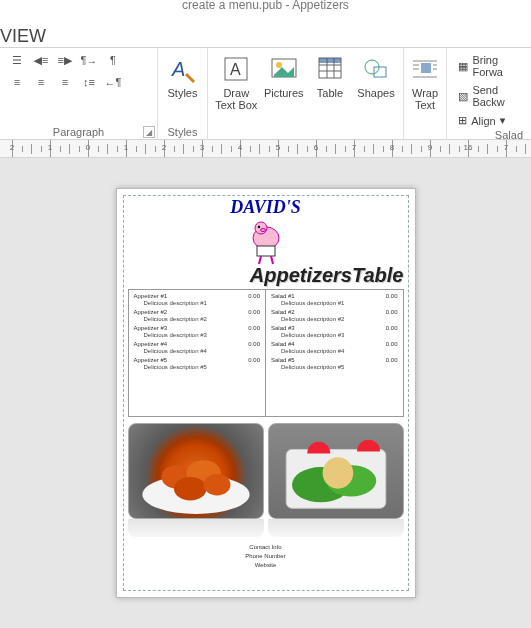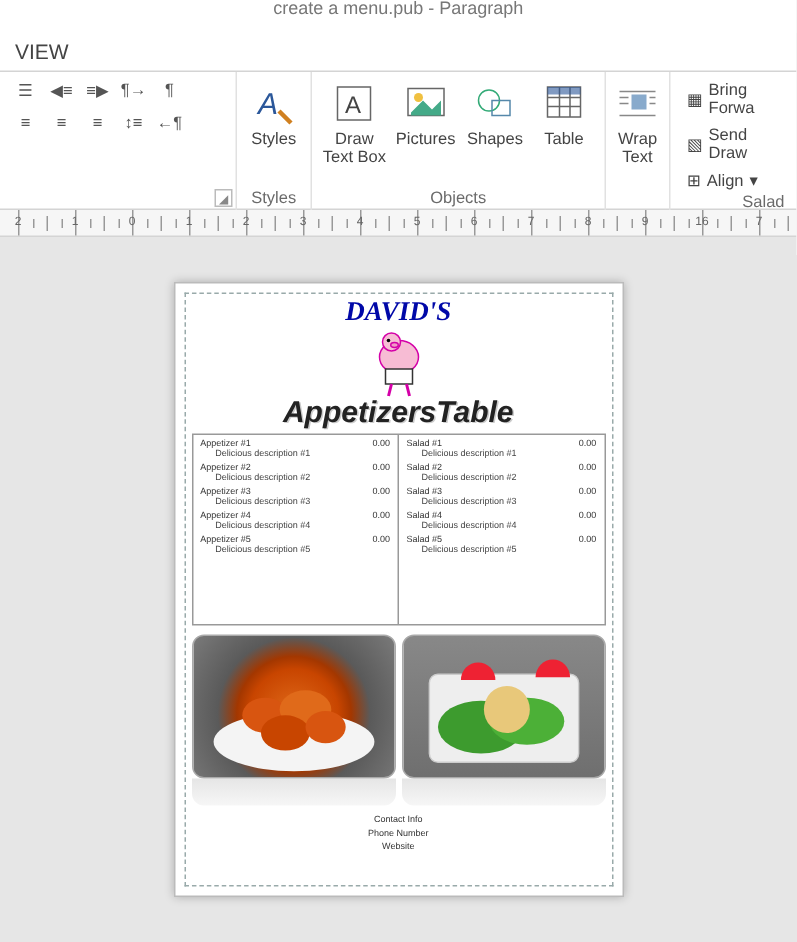--- a/index.html
+++ b/index.html
@@ -1,56 +1,56 @@
 <!DOCTYPE html>
 <html><head>
 <meta charset="utf-8">
 <style>
 *{box-sizing:border-box;margin:0;padding:0;font-family:"Segoe UI",Tahoma,sans-serif}
 body{background:#fff;width:531px;height:628px;overflow:hidden;font-size:11px}
 .titlebar{height:22px;background:#fff;color:#777;text-align:center;line-height:10px;font-size:12px;padding-top:0}
-.viewbar{height:26px;border-bottom:1px solid #d4d4d4;padding:4px 10px;color:#444;font-size:14px}
+.viewbar{height:26px;border-bottom:1px solid #d4d4d4;padding:4px 0;color:#444;font-size:18px}
 .ribbon{height:92px;background:#fff;border-bottom:1px solid #d4d4d4;display:flex;position:relative}
 .group{border-right:1px solid #e1e1e1;padding:2px 6px 0 6px;display:flex;flex-direction:column;justify-content:space-between;height:92px}
 .group-label{text-align:center;color:#6a6a6a;font-size:11px;padding-bottom:2px}
 .group-body{flex:1;display:flex;align-items:flex-start;gap:4px}
 .smallbtn{width:22px;height:20px;display:flex;align-items:center;justify-content:center;color:#555;border:1px solid transparent;cursor:default}
 .rowstack{display:flex;flex-direction:column;gap:2px}
 .row{display:flex;gap:2px}
 .bigbtn{display:flex;flex-direction:column;align-items:center;justify-content:flex-start;gap:2px;padding:2px 4px;min-width:42px;cursor:default;border:1px solid transparent}
 .bigbtn .lbl{font-size:11px;color:#444;text-align:center;line-height:12px}
 .iconbox{width:32px;height:32px;display:flex;align-items:center;justify-content:center}
 .arr-col{display:flex;flex-direction:column;gap:2px;padding-top:2px}
 .arr-item{display:flex;align-items:center;gap:4px;font-size:11px;color:#444;padding:1px 4px;cursor:default;border:1px solid transparent}
 .ruler{height:18px;background:#f6f6f6;border-bottom:1px solid #d4d4d4;position:relative;overflow:hidden;font-size:8px;color:#666}
 .ruler .tick{position:absolute;top:0;height:18px;border-left:1px solid #999}
 .ruler .num{position:absolute;top:3px;transform:translateX(-50%)}
 .canvas{background:#e6e6e6;height:470px;display:flex;justify-content:center;padding-top:30px}
 .page{width:300px;height:410px;background:#fff;box-shadow:0 0 6px rgba(0,0,0,.25);border:1px solid #bbb;padding:6px;position:relative}
 .pageinner{border:1px dashed #9aa;width:100%;height:100%;padding:4px 4px 2px 4px;position:relative}
 .logo{text-align:center;font-family:"Comic Sans MS",cursive;font-weight:bold;font-style:italic;color:#0008a8;font-size:18px;line-height:14px}
 .pig{width:46px;height:50px;margin:2px auto 0 auto;display:block}
-.headrow{display:flex;justify-content:center;font-family:Georgia,serif;font-style:italic;font-weight:bold;font-size:20px;color:#222;text-shadow:1px 1px 0 #ccc;margin-top:-2px}
+.headrow{display:flex;justify-content:flex-end;font-family:Georgia,serif;font-style:italic;font-weight:bold;font-size:20px;color:#222;text-shadow:1px 1px 0 #ccc;margin-top:-2px}
 .menucols{display:flex;border:1px solid #999;margin-top:2px;height:128px}
 .menucol{flex:1;padding:3px 5px;font-size:6px;color:#333}
 .menucol+.menucol{border-left:1px solid #999}
 .mi{margin-bottom:3px}
 .mi .line{display:flex;justify-content:space-between}
 .mi .desc{padding-left:10px;color:#444;margin-top:1px}
 .photos{display:flex;gap:4px;margin-top:6px}
 .photo{flex:1;height:96px;border-radius:8px;border:1px solid #aaa;position:relative;overflow:hidden}
 .reflect{display:flex;gap:4px;margin-top:0}
 .reflect div{flex:1;height:18px;border-radius:0 0 8px 8px;background:linear-gradient(#ccc,#eee);opacity:.5}
 .contact{text-align:center;font-size:6px;color:#333;margin-top:6px;line-height:9px}
 .dlaunch{position:absolute;right:2px;bottom:2px;width:12px;height:12px;border:1px solid #bbb;font-size:8px;color:#888;display:flex;align-items:center;justify-content:center}
 </style>
 </head>
 <body>
 
-<div class="titlebar">create a menu.pub - Paragraph</div>
+<div class="titlebar">create a menu.pub - Appetizers</div>
 <div class="viewbar">VIEW</div>
 
 <div class="ribbon">
 
   <div class="group" style="width:158px;position:relative">
     <div class="group-body">
       <div class="rowstack">
         <div class="row">
           <div class="smallbtn">☰</div>
           <div class="smallbtn">◀≡</div>
@@ -60,20 +60,21 @@
         </div>
         <div class="row">
           <div class="smallbtn">≡</div>
           <div class="smallbtn">≡</div>
           <div class="smallbtn">≡</div>
           <div class="smallbtn">↕≡</div>
           <div class="smallbtn">←¶</div>
         </div>
       </div>
     </div>
+    <div class="group-label">Paragraph</div>
     <div class="dlaunch">◢</div>
   </div>
 
   <div class="group" style="width:50px">
     <div class="group-body" style="justify-content:center">
       <div class="bigbtn">
         <div class="iconbox">
           <svg width="30" height="30" viewBox="0 0 30 30">
               <text x="4" y="22" font-size="20" font-style="italic" font-family="Georgia" fill="#2b579a">A</text>
               <path d="M18 20 L26 28" stroke="#d08020" stroke-width="3"></path>
@@ -99,45 +100,44 @@
       </div>
       <div class="bigbtn">
         <div class="iconbox">
             <svg width="28" height="28">
               <rect x="2" y="4" width="24" height="18" fill="none" stroke="#666"></rect>
               <circle cx="9" cy="10" r="3" fill="#f0c040"></circle>
               <path d="M4 20 L12 12 L18 18 L24 12 L24 22 L4 22 Z" fill="#4a8"></path>
             </svg>
           </div>
         <div class="lbl">Pictures</div>
-      </div>
-      <div class="bigbtn">
-        <div class="iconbox">
-            <svg width="28" height="28">
-              <circle cx="10" cy="12" r="7" fill="none" stroke="#3a7"></circle>
-              <rect x="12" y="12" width="12" height="10" fill="none" stroke="#58a"></rect>
-            </svg>
-          </div>
-        <div class="lbl">Shapes</div>
       </div>
       <div class="bigbtn">
         <div class="iconbox">
             <svg width="28" height="28">
               <rect x="3" y="3" width="22" height="20" fill="none" stroke="#666"></rect>
               <line x1="3" y1="10" x2="25" y2="10" stroke="#666"></line>
               <line x1="3" y1="16" x2="25" y2="16" stroke="#666"></line>
               <line x1="11" y1="3" x2="11" y2="23" stroke="#666"></line>
               <line x1="18" y1="3" x2="18" y2="23" stroke="#666"></line>
               <rect x="3" y="3" width="22" height="5" fill="#2b579a" opacity=".6"></rect>
             </svg>
           </div>
         <div class="lbl">Table</div>
       </div>
-    </div>
-    <div class="group-label">Objects</div>
+      <div class="bigbtn">
+        <div class="iconbox">
+            <svg width="28" height="28">
+              <circle cx="10" cy="12" r="7" fill="none" stroke="#3a7"></circle>
+              <rect x="12" y="12" width="12" height="10" fill="none" stroke="#58a"></rect>
+            </svg>
+          </div>
+        <div class="lbl">Shapes</div>
+      </div>
+    </div>
   </div>
 
   <div class="group" style="width:42px;border-right:none">
     <div class="group-body" style="justify-content:center">
       <div class="bigbtn">
         <div class="iconbox">
             <svg width="28" height="28">
               <rect x="10" y="8" width="10" height="10" fill="#8ac"></rect>
               <line x1="2" y1="6" x2="26" y2="6" stroke="#888"></line>
               <line x1="2" y1="10" x2="8" y2="10" stroke="#888"></line>
@@ -156,21 +156,21 @@
 
   <div class="group" style="border-left:1px solid #e1e1e1;border-right:none;flex:1">
     <div class="group-body">
       <div class="arr-col">
         <div class="arr-item">
             <span>▦</span>
             <span>Bring Forwa</span>
           </div>
         <div class="arr-item">
             <span>▧</span>
-            <span>Send Draw</span>
+            <span>Send Backw</span>
           </div>
         <div class="arr-item">
             <span>⊞</span>
             <span>Align</span>
             <span> ▾</span>
           </div>
       </div>
     </div>
     <div class="group-label" style="text-align:right;padding-right:2px">Salad</div>
   </div>

